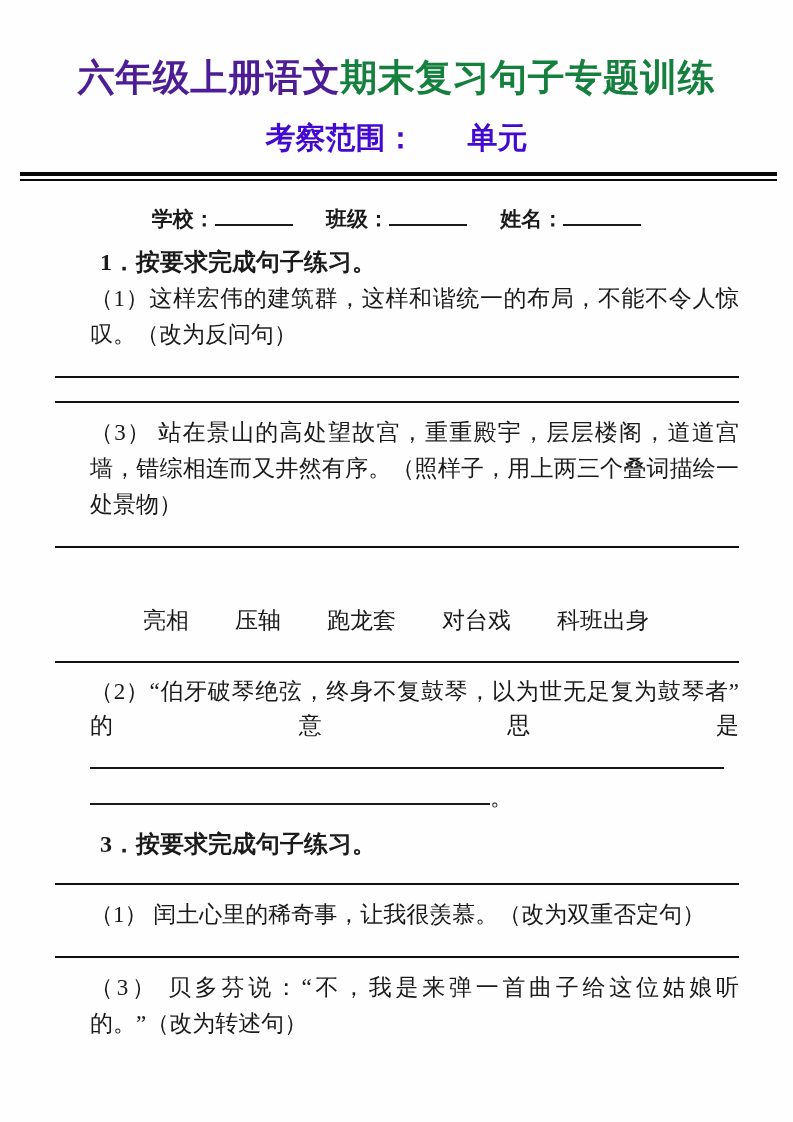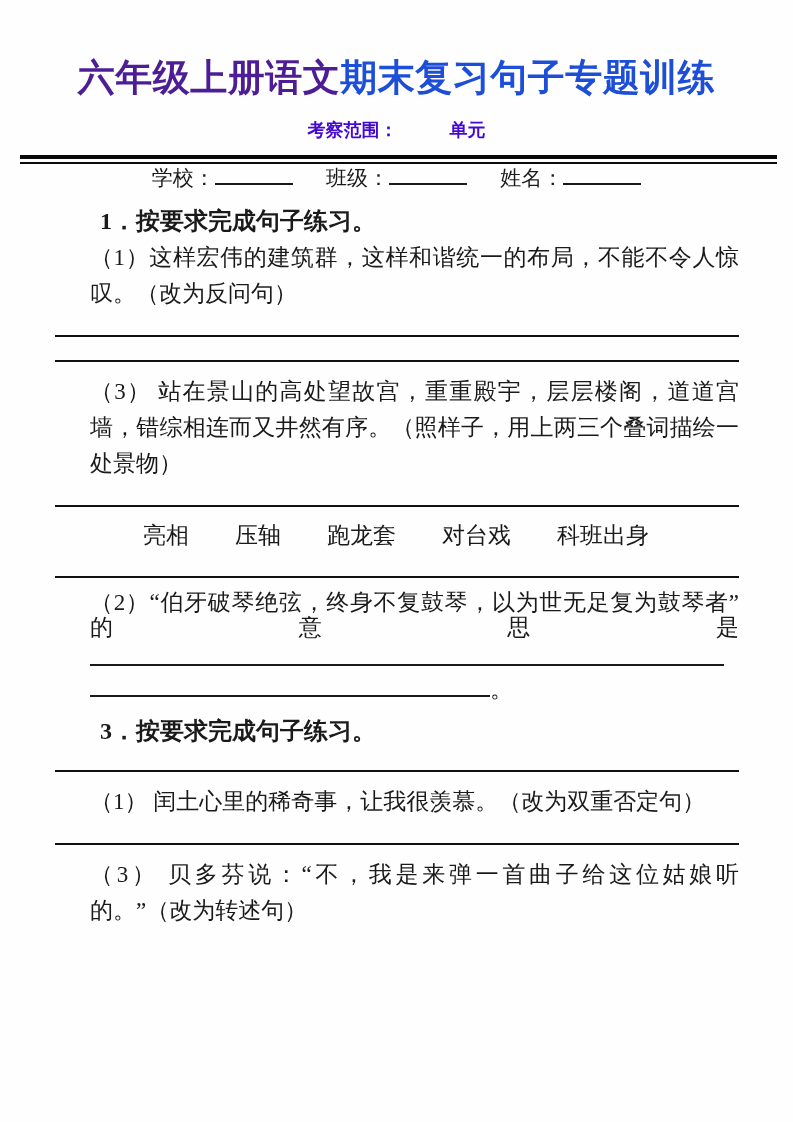--- a/index.html
+++ b/index.html
@@ -22,42 +22,43 @@
   .doc-title {
     margin-top: 56px;
     text-align: center;
     font-family: "Liberation Sans", "DejaVu Sans", sans-serif;
     font-weight: bold;
     font-size: 37px;
     line-height: 44px;
     letter-spacing: 0.5px;
     white-space: nowrap;
   }
-  .title-red { color: #1d4ed8; }
+  .title-red { color: #15803d; }
   .title-black { color: #4c1d95; }
   
   .subtitle {
     margin-top: 18px;
     text-align: center;
     font-family: "Liberation Sans", "DejaVu Sans", sans-serif;
     font-weight: bold;
-    font-size: 18px;
+    font-size: 30px;
     color: #4409d0;
   }
   .subtitle .gap { display: inline-block; width: 52px; }
   
   .double-rule {
     margin: 13px 16px 0 20px;
   }
   .double-rule .thick { border-top: 4px solid #0a0a0a; }
   .double-rule .thin  { border-top: 2px solid #0a0a0a; margin-top: 3px; }
   
   .fields {
+    margin-top: 24px;
     text-align: center;
-    font-weight: normal;
+    font-weight: bold;
     font-size: 21px;
   }
   .field-group { display: inline-block; margin: 0 14px; }
   .blank-short {
     display: inline-block;
     width: 78px;
     border-bottom: 2px solid #1a1a1a;
     height: 20px;
     vertical-align: baseline;
   }
@@ -82,29 +83,29 @@
   .sep {
     border: none;
     border-top: 2px solid #111111;
     margin: 23px 0 12px 0;
   }
   .word-row {
     margin-top: 3px;
     padding-left: 88px;
     line-height: 34px;
   }
-  .word-row .word { display: inline-block; margin-right: 46px; }
+  .word-row .word { display: inline-block; margin-right: 46px; margin-top: 44px; }
   .word-row .word:last-child { margin-right: 0; }
   .blank-fill {
     display: inline-block;
     border-bottom: 2px solid #1a1a1a;
     height: 26px;
     vertical-align: baseline;
   }
-  .blanks-para { line-height: 25px; }
+  .blanks-para { line-height: 34px; }
   .blank-1 { width: 634px; }
   .blank-2 { width: 400px; }
 </style>
 </head>
 <body>
 
 <div class="page">
 
   <div class="doc-title">
     <span class="title-black">六年级上册语文</span><span class="title-red">期末复习句子专题训练</span>

